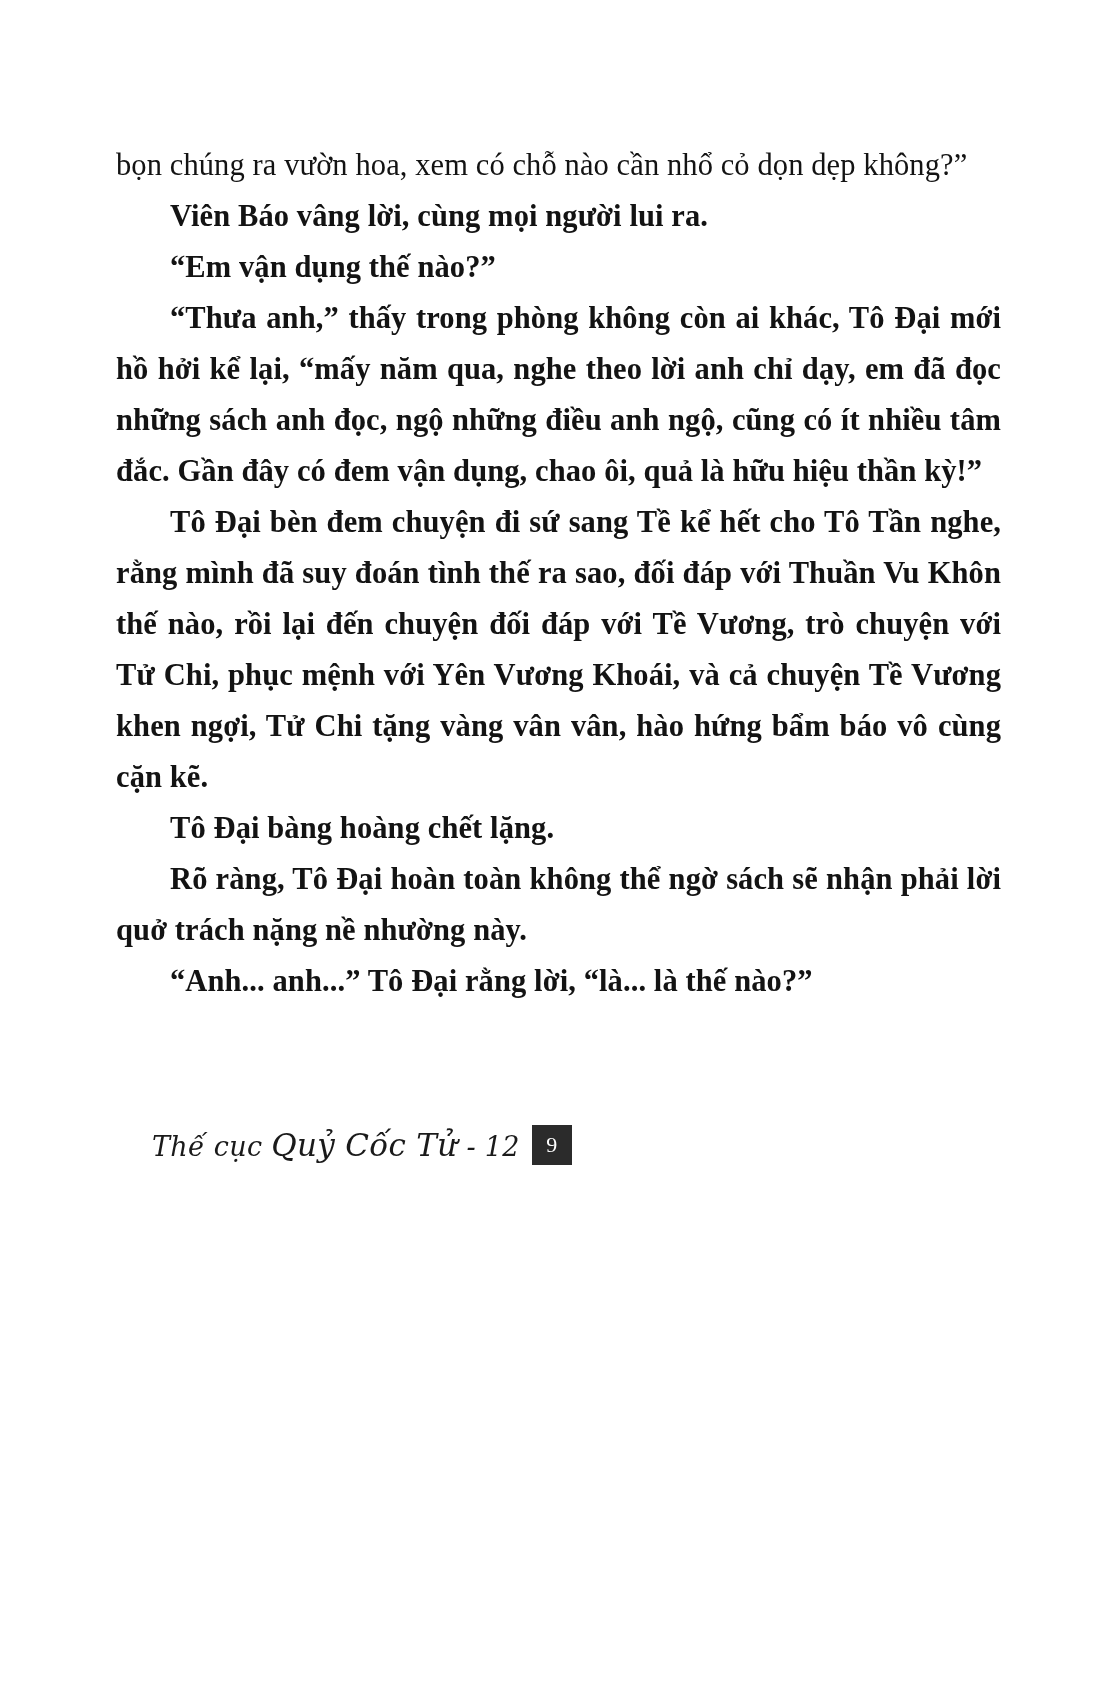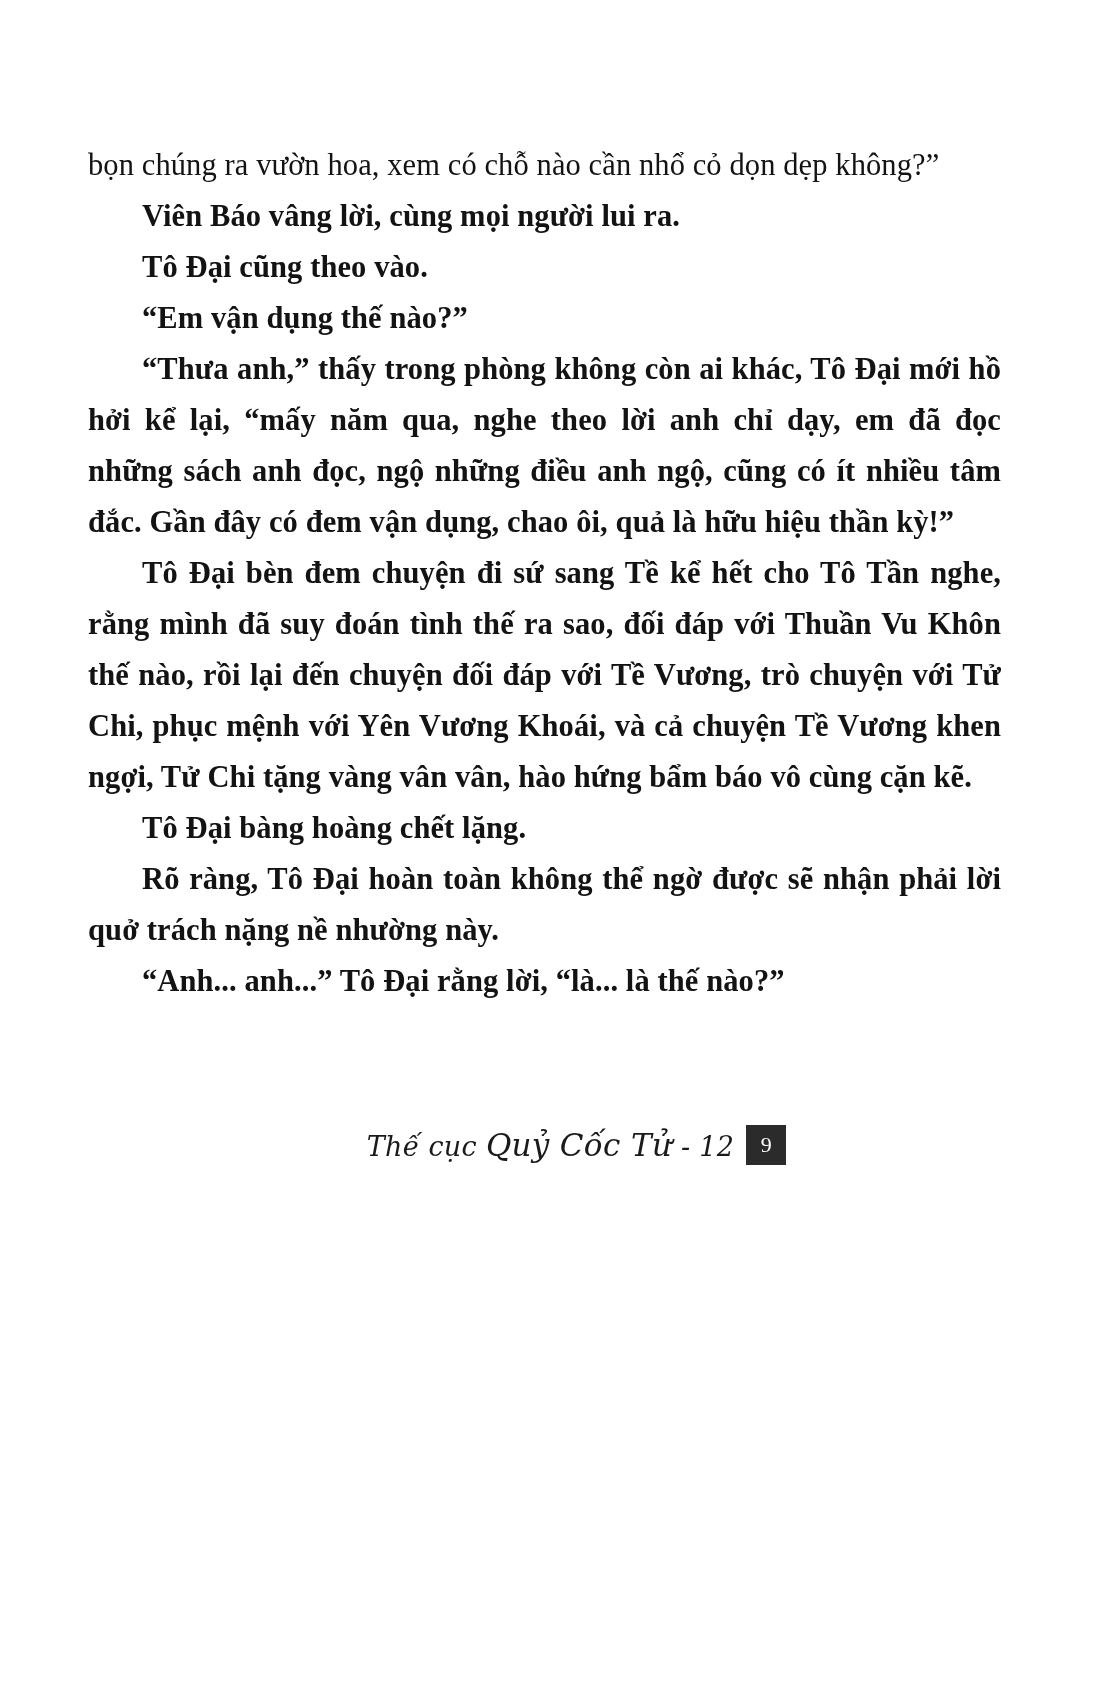--- a/index.html
+++ b/index.html
@@ -12,21 +12,21 @@
     background: #ffffff;
     font-family: "Liberation Serif", serif;
     color: #1a1a1a;
     overflow: hidden;
   }
   .page {
     position: relative;
     width: 1116px;
     height: 1283px;
     box-sizing: border-box;
-    padding: 140px 115px 0 88px;
+    padding: 140px 115px 0 116px;
   }
   .body-text {
     font-size: 30.5px;
     line-height: 51px;
     text-align: justify;
     text-justify: inter-word;
     letter-spacing: 0.1px;
     color: #131313;
   }
   .body-text p {
@@ -36,21 +36,21 @@
     text-indent: 54px;
     font-weight: bold;
   }
   .footer {
     position: absolute;
     left: 152px;
     right: 115px;
     bottom: 118px;
     display: flex;
     align-items: center;
-    justify-content: center;
+    justify-content: flex-start;
     gap: 12px;
   }
   .footer-title {
     font-family: "DejaVu Serif", serif;
     font-style: italic;
     font-size: 27px;
     color: #1a1a1a;
     letter-spacing: 0.3px;
     white-space: nowrap;
   }
@@ -71,26 +71,25 @@
   }
 </style>
 </head>
 <body>
 
 <div class="page">
 
   <div class="body-text">
     <p>bọn chúng ra vườn hoa, xem có chỗ nào cần nhổ cỏ dọn dẹp không?”</p>
     <p class="indent">Viên Báo vâng lời, cùng mọi người lui ra.</p>
-    <p class="indent">Tô Đại cũng theo vào.</p>
     <p class="indent">“Em vận dụng thế nào?”</p>
     <p class="indent">“Thưa anh,” thấy trong phòng không còn ai khác, Tô Đại mới hồ hởi kể lại, “mấy năm qua, nghe theo lời anh chỉ dạy, em đã đọc những sách anh đọc, ngộ những điều anh ngộ, cũng có ít nhiều tâm đắc. Gần đây có đem vận dụng, chao ôi, quả là hữu hiệu thần kỳ!”</p>
     <p class="indent">Tô Đại bèn đem chuyện đi sứ sang Tề kể hết cho Tô Tần nghe, rằng mình đã suy đoán tình thế ra sao, đối đáp với Thuần Vu Khôn thế nào, rồi lại đến chuyện đối đáp với Tề Vương, trò chuyện với Tử Chi, phục mệnh với Yên Vương Khoái, và cả chuyện Tề Vương khen ngợi, Tử Chi tặng vàng vân vân, hào hứng bẩm báo vô cùng cặn kẽ.</p>
     <p class="indent">Tô Đại bàng hoàng chết lặng.</p>
-    <p class="indent">Rõ ràng, Tô Đại hoàn toàn không thể ngờ được sẽ nhận phải lời quở trách nặng nề nhường này.</p>
+    <p class="indent">Rõ ràng, Tô Đại hoàn toàn không thể ngờ sách sẽ nhận phải lời quở trách nặng nề nhường này.</p>
     <p class="indent">“Anh... anh...” Tô Đại rằng lời, “là... là thế nào?”</p>
   </div>
 
   <div class="footer">
     <div class="footer-title"><span>Thế cục </span><span class="big">Quỷ Cốc Tử</span><span> - 12</span></div>
     <div class="page-number-box">9</div>
   </div>
 
 </div>
 

